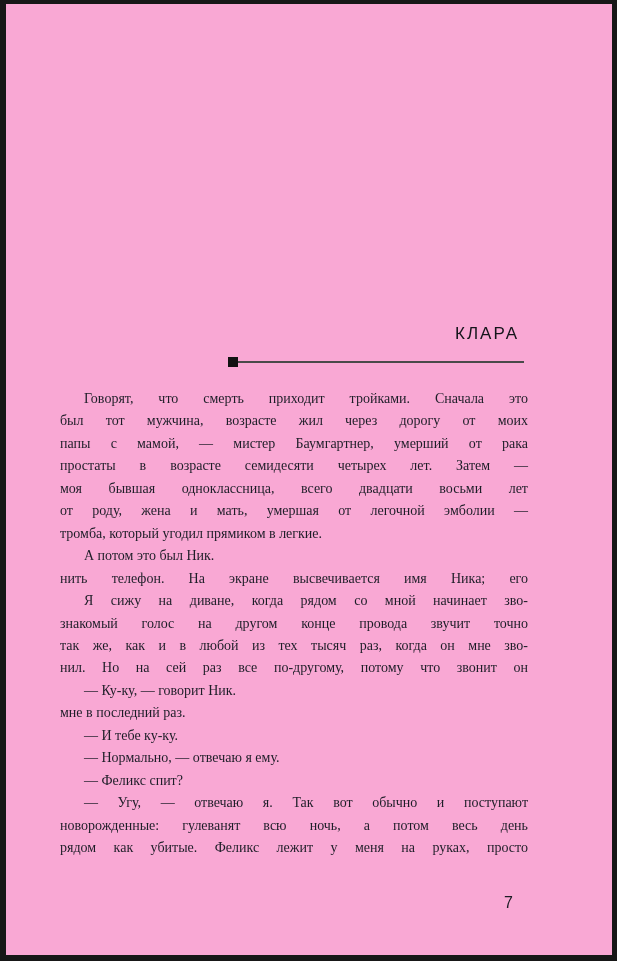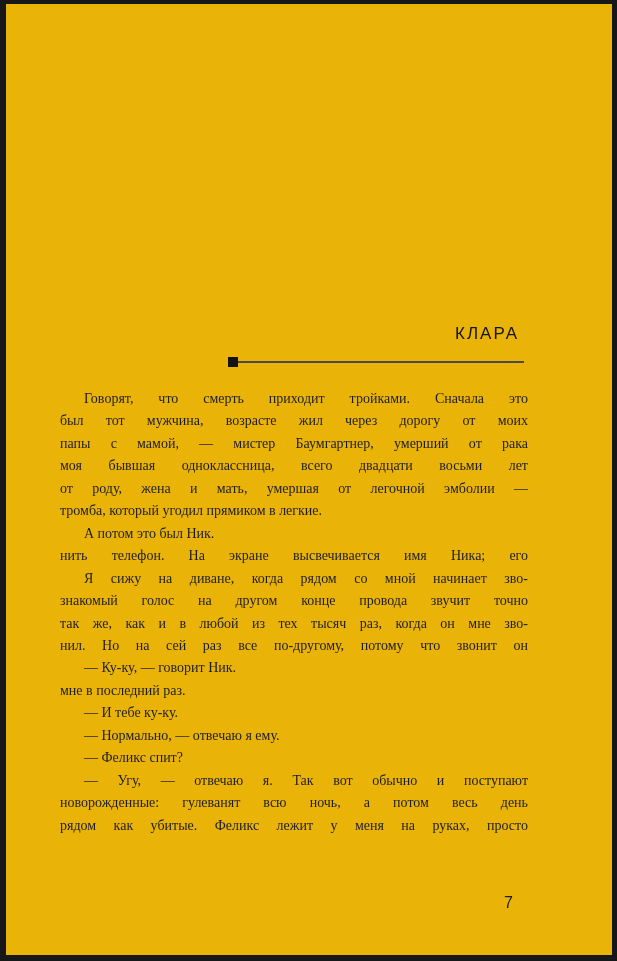--- a/index.html
+++ b/index.html
@@ -5,21 +5,21 @@
   html, body {
     margin: 0;
     padding: 0;
     background: #ffffff;
   }
   .page {
     position: relative;
     width: 617px;
     height: 961px;
     box-sizing: border-box;
-    background: #eab308;
+    background: #f9a8d4;
     border-style: solid;
     border-color: #171717;
     border-top-width: 4px;
     border-left-width: 6px;
     border-right-width: 5px;
     border-bottom-width: 6px;
     overflow: hidden;
     font-family: "Liberation Serif", "DejaVu Serif", serif;
   }
   .chapter-title {
@@ -90,20 +90,21 @@
 
   <div class="separator">
     <span class="square"></span>
     <span class="rule-line"></span>
   </div>
 
   <div class="body-text">
       <div class="line indent jfull">Говорят, что смерть приходит тройками. Сначала это</div>
       <div class="line jfull">был тот мужчина, возрасте жил через дорогу от моих</div>
       <div class="line jfull">папы с мамой, — мистер Баумгартнер, умерший от рака</div>
+      <div class="line jfull">простаты в возрасте семидесяти четырех лет. Затем —</div>
       <div class="line jfull">моя бывшая одноклассница, всего двадцати восьми лет</div>
       <div class="line jfull">от роду, жена и мать, умершая от легочной эмболии —</div>
       <div class="line">тромба, который угодил прямиком в легкие.</div>
       <div class="line indent">А потом это был Ник.</div>
       <div class="line jfull">нить телефон. На экране высвечивается имя Ника; его</div>
       <div class="line indent jfull">Я сижу на диване, когда рядом со мной начинает зво-</div>
       <div class="line jfull">знакомый голос на другом конце провода звучит точно</div>
       <div class="line jfull">так же, как и в любой из тех тысяч раз, когда он мне зво-</div>
       <div class="line jfull">нил. Но на сей раз все по-другому, потому что звонит он</div>
       <div class="line indent">— Ку-ку, — говорит Ник.</div>

